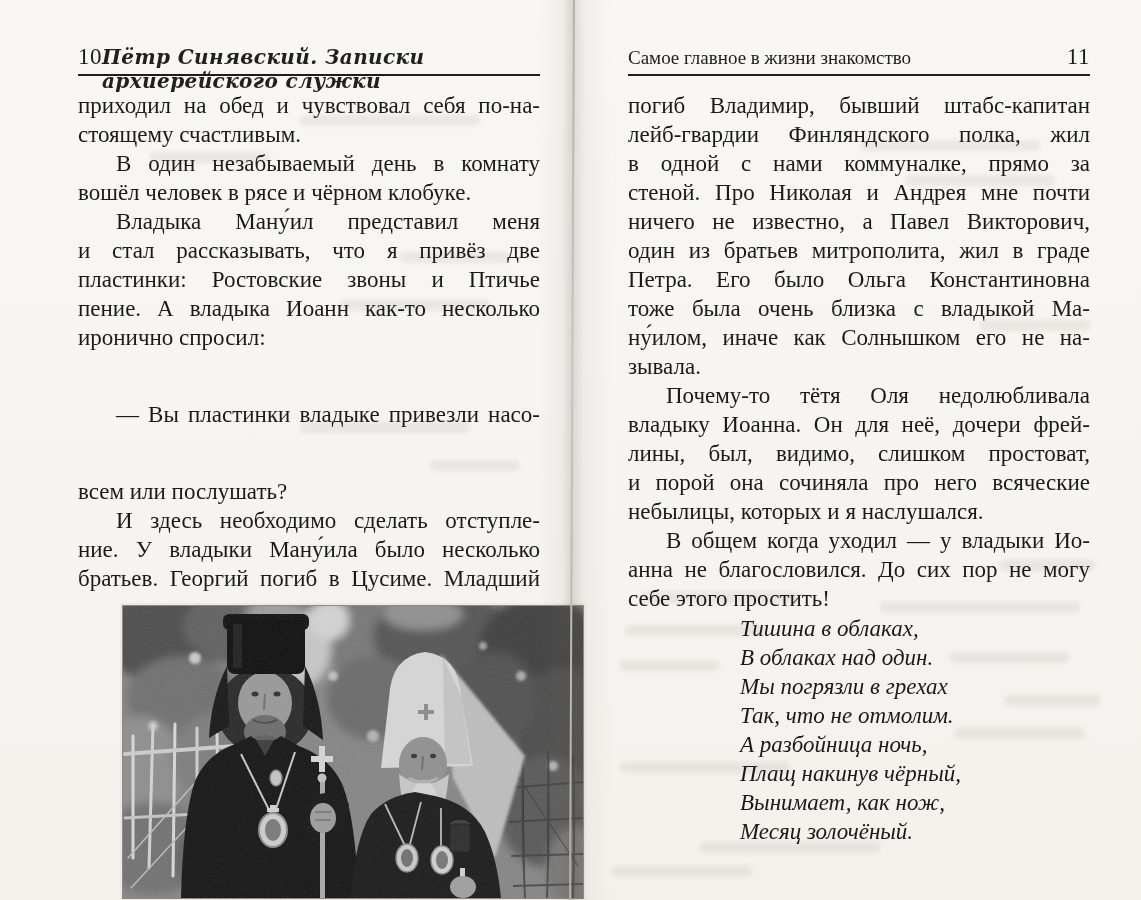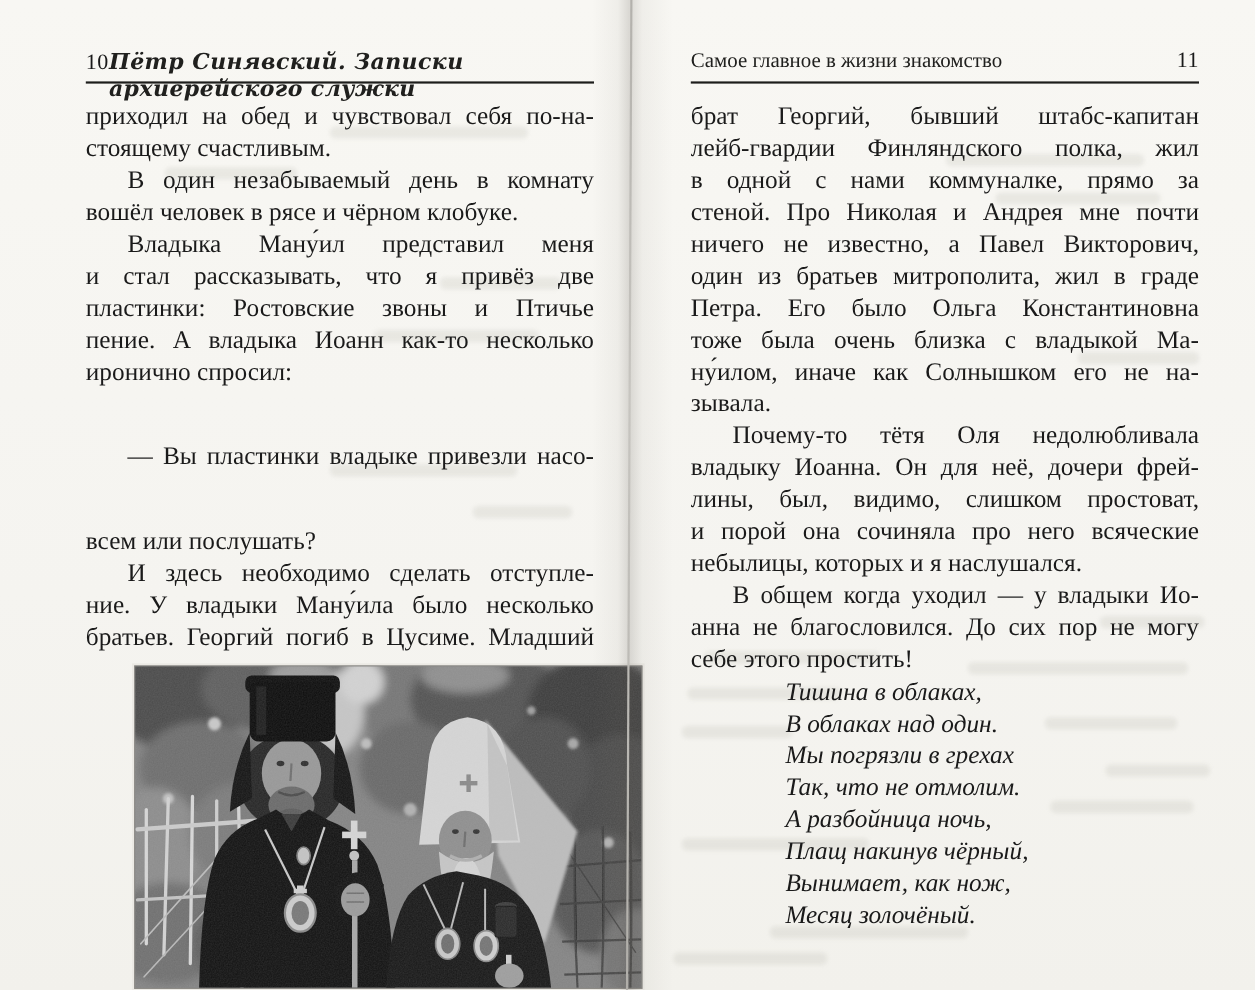--- a/index.html
+++ b/index.html
@@ -24,40 +24,40 @@
   .gutter::after{
     content:"";position:absolute;left:33px;top:0;width:1.5px;height:900px;
     background:linear-gradient(180deg,#b3b1ac 0%,#c7c5c0 40%,#b0aea9 100%);
     transform:rotate(0.25deg);
   }
   
   .page{position:absolute;top:44px;width:462px;}
   .page.left{left:78px;}
   .page.right{left:628px;}
   .pg-header{display:flex;align-items:baseline;height:24px;}
-  .pg-num{font-size:20px;letter-spacing:0.5px;}
+  .pg-num{font-size:23px;letter-spacing:0.5px;}
   .running-title{flex:1;}
   .running-title.script{
     text-align:left;font-family:"DejaVu Serif",serif;
     font-style:italic;font-weight:bold;font-size:20px;letter-spacing:0.4px;color:#20201e;
   }
   .running-title.small{
     text-align:left;font-size:19px;color:#20201e;
   }
   .page.right .pg-num{text-align:right;}
   .rule{height:0;border-bottom:2px solid #1d1d1b;margin-top:6px;}
   .body{margin-top:15px;}
   .line{
     font-size:23px;line-height:29px;white-space:nowrap;
   }
   .line.justify{white-space:normal;text-align:justify;text-align-last:justify;}
   .line.indent{text-indent:38px;}
   .line.italic{margin-top:48px;}
   .poem{margin-top:1px;margin-left:86px;}
-  .poem .line{font-style:italic;}
+  .poem .line{font-style:italic;margin-left:26px;}
   
   .photo-fig{margin:12px 0 0 0;padding-left:44px;}
   .photo{
     width:460px;height:292px;border:1px solid #8d8b86;background:#8a8a8a;
     box-shadow:0 0 0 2px #eceae5;
   }
   .photo svg{display:block;width:100%;height:100%;}
   .caption{
     margin-top:12px;text-align:center;
     font-family:"Liberation Sans","DejaVu Sans",sans-serif;
@@ -271,21 +271,21 @@
 
   <section class="page right">
     <header class="pg-header">
       <span class="running-title small">Самое главное в жизни знакомство</span>
       <span class="pg-num">11</span>
     </header>
     <div class="rule"></div>
 
     <div class="body">
         <div class="para">
-          <div class="line justify">брат Георгий, бывший штабс-капитан</div>
+          <div class="line justify">погиб Владимир, бывший штабс-капитан</div>
           <div class="line justify">лейб-гвардии Финляндского полка, жил</div>
           <div class="line justify">в одной с нами коммуналке, прямо за</div>
           <div class="line justify">стеной. Про Николая и Андрея мне почти</div>
           <div class="line justify">ничего не известно, а Павел Викторович,</div>
           <div class="line justify">один из братьев митрополита, жил в граде</div>
           <div class="line justify">Петра. Его было Ольга Константиновна</div>
           <div class="line justify">тоже была очень близка с владыкой Ма-</div>
           <div class="line justify">ну́илом, иначе как Солнышком его не на-</div>
           <div class="line">зывала.</div>
         </div>

